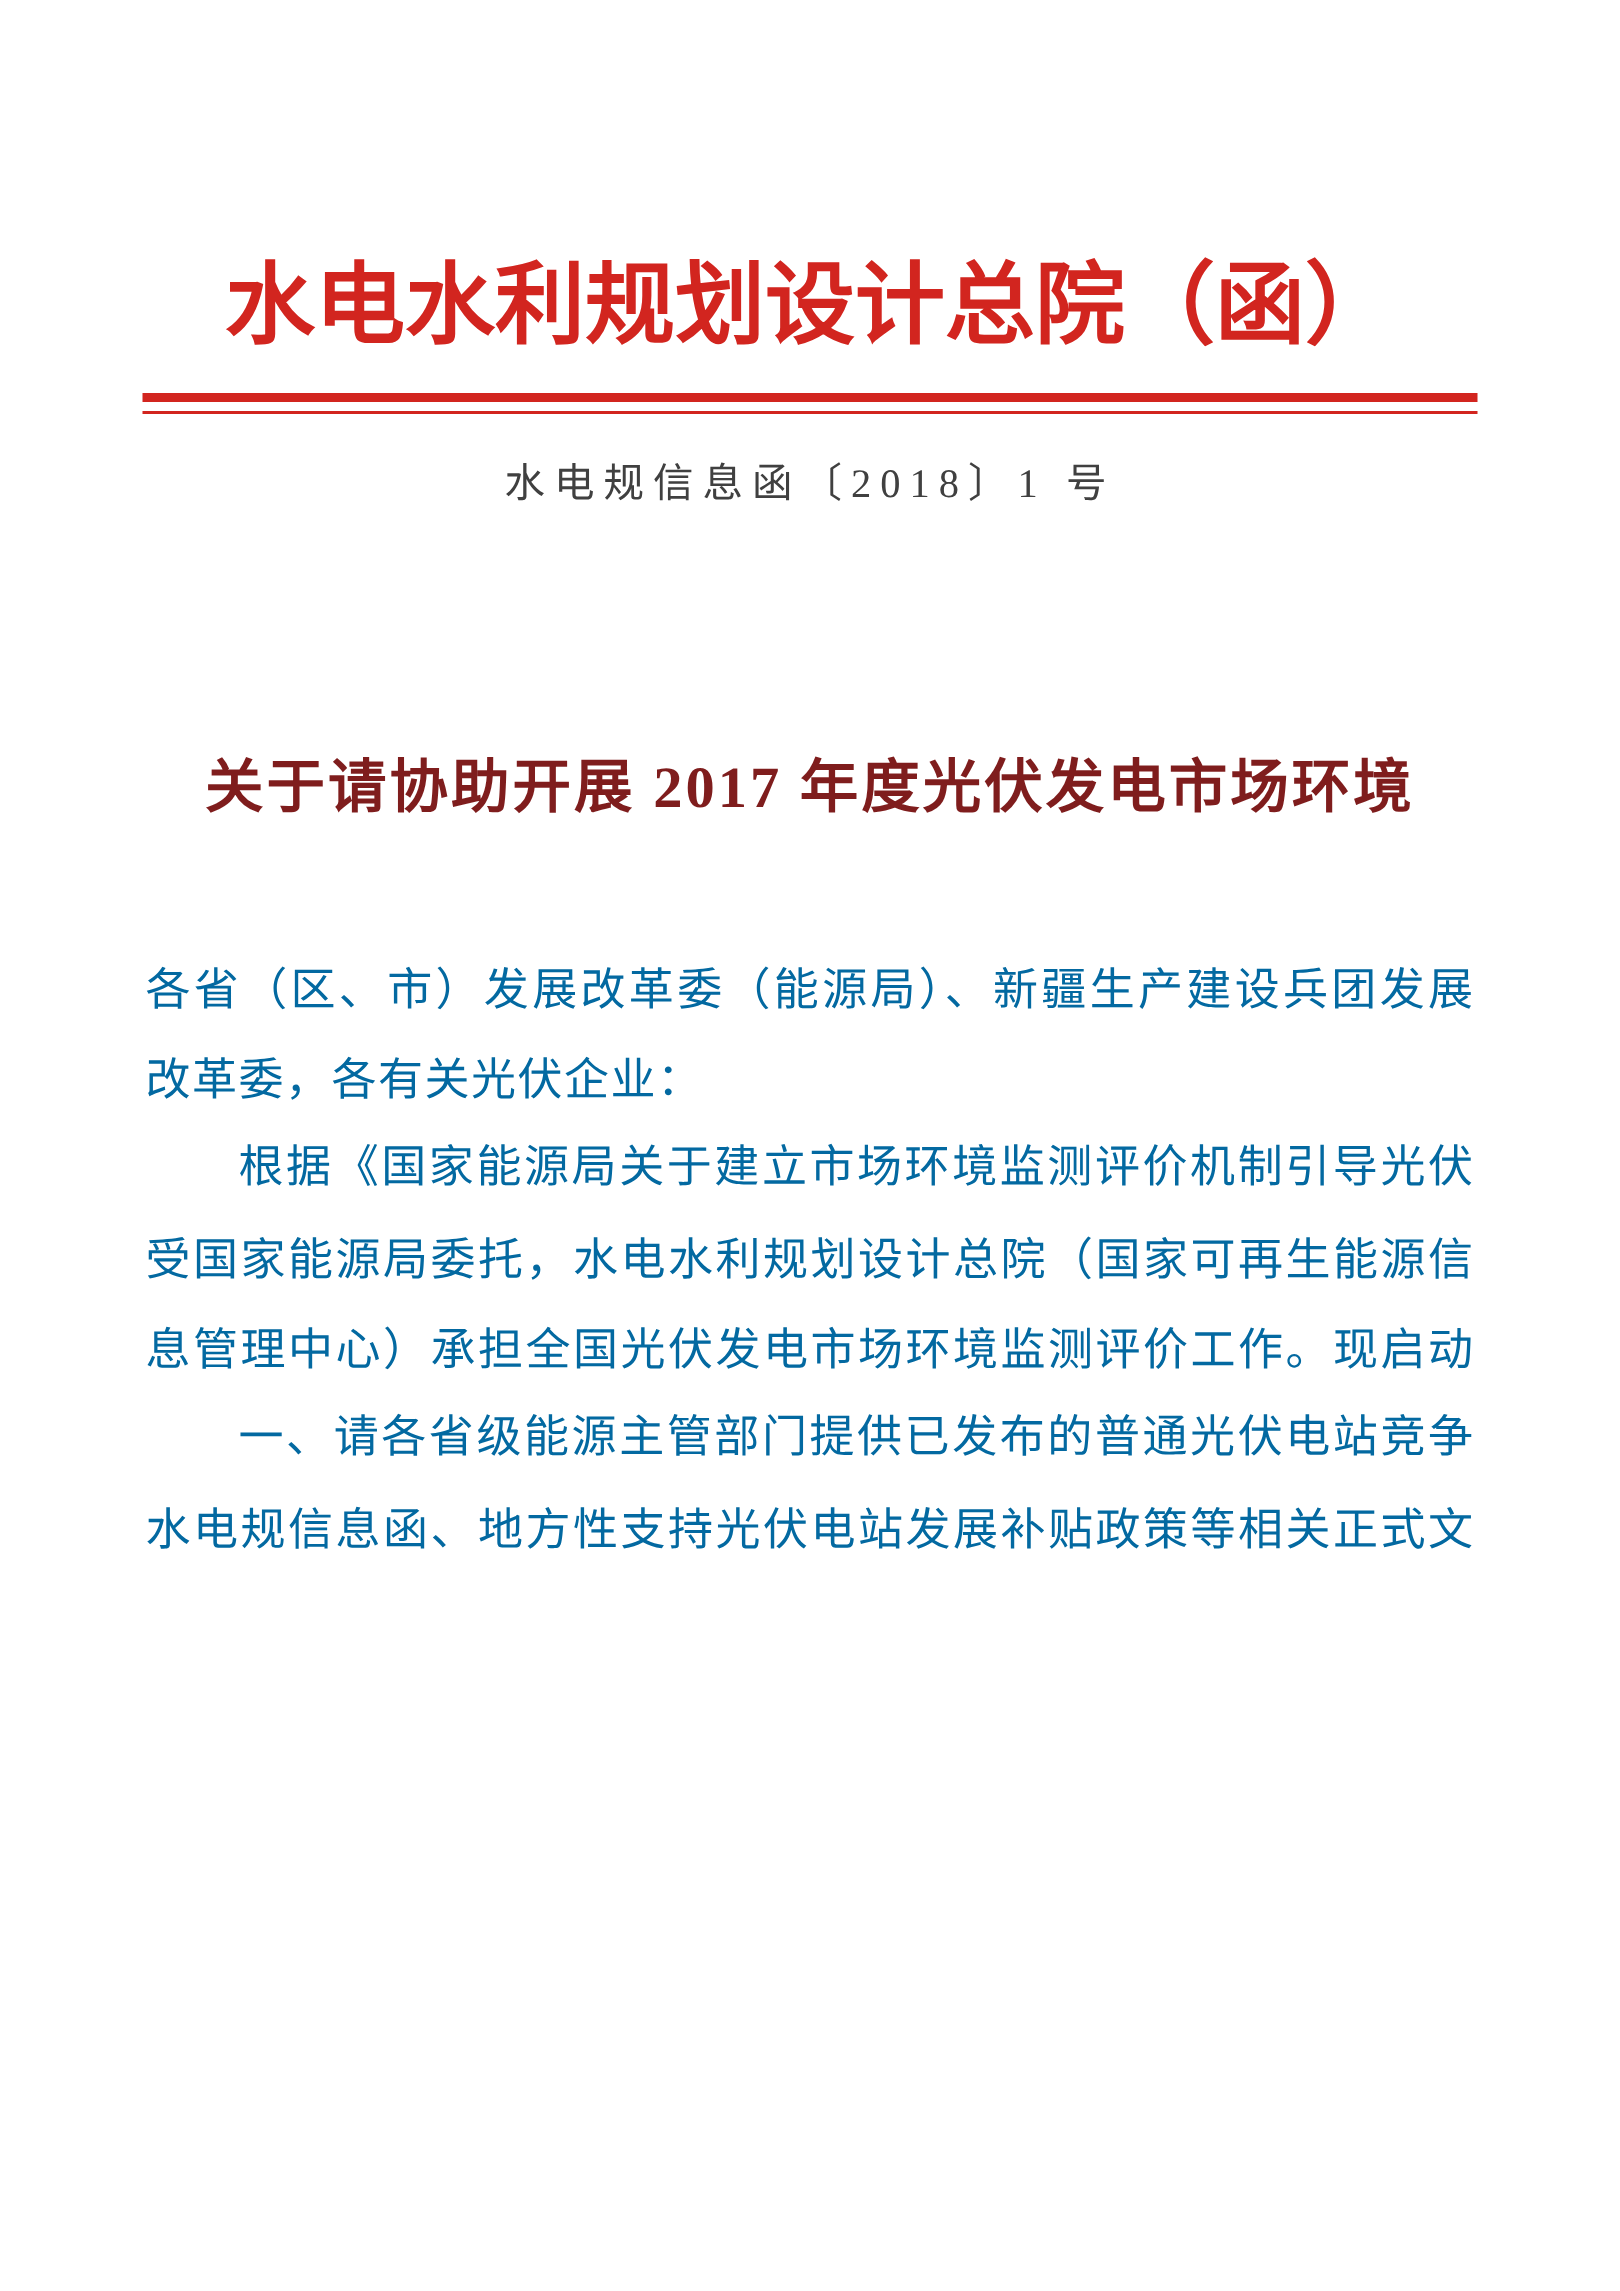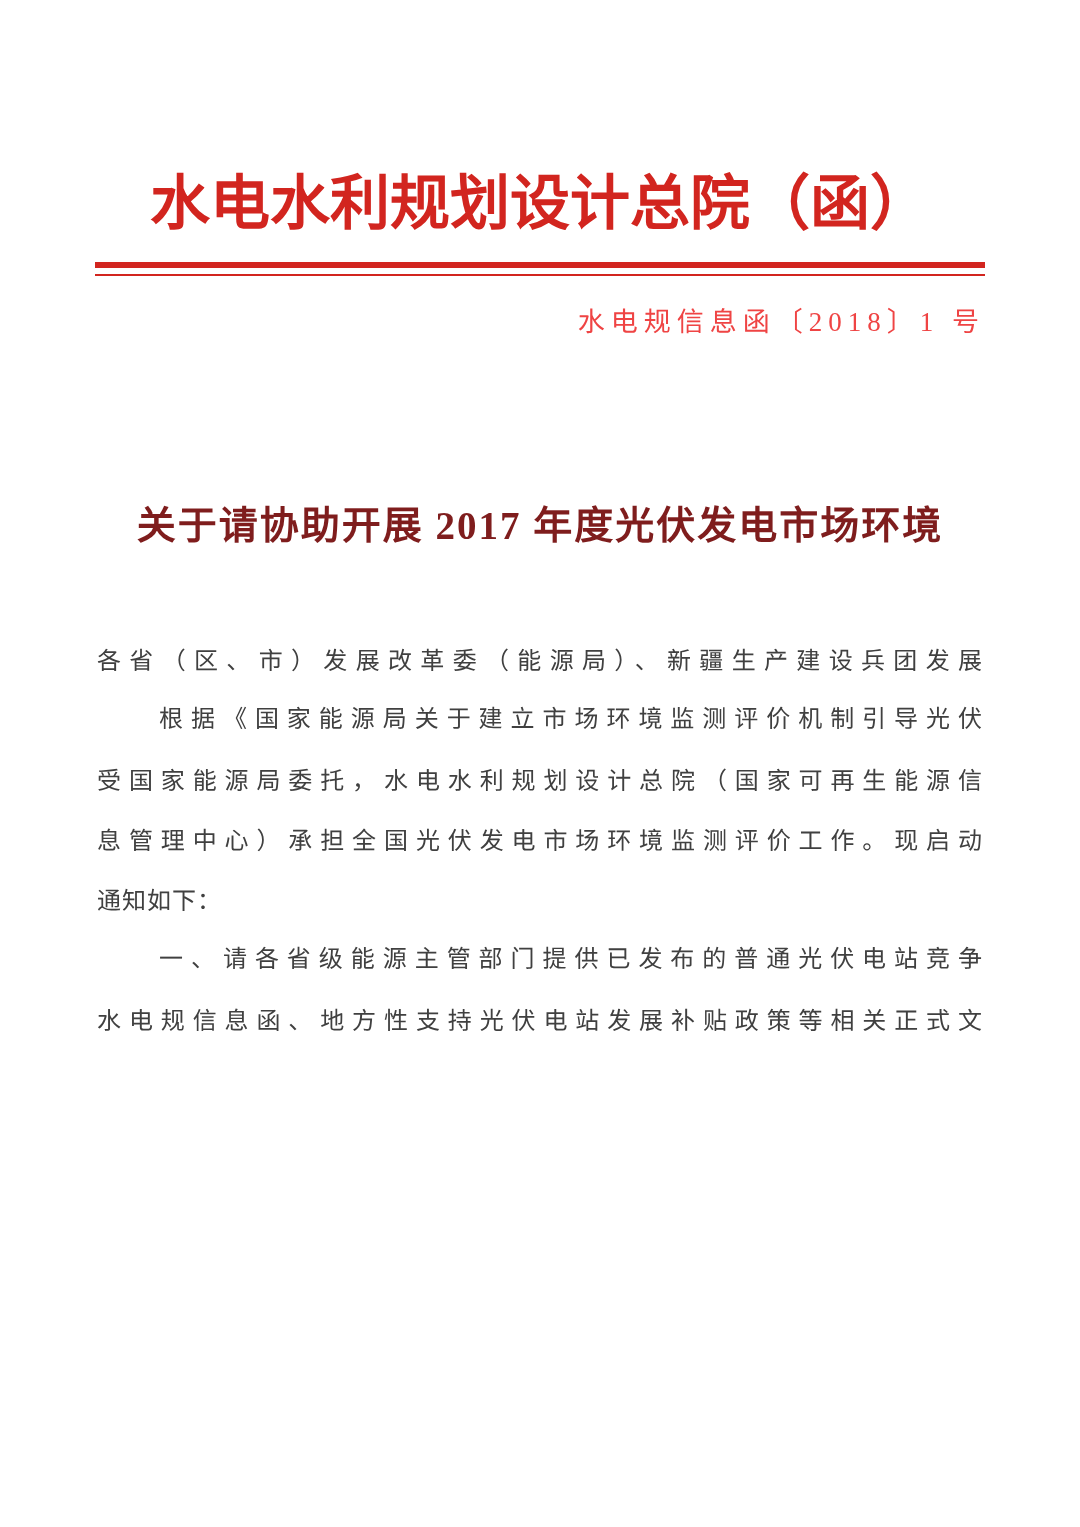--- a/index.html
+++ b/index.html
@@ -39,45 +39,45 @@
   }
   .rule-thin {
     height: 2px;
     margin-top: 6px;
     background: var(--accent);
   }
 
   .doc-number {
     width: 890px;
     margin: 24px auto 0 auto;
-    text-align: right;
+    text-align: center;
     font-size: 27px;
     letter-spacing: 6px;
-    color: #ef4444;
+    color: #404040;
     white-space: nowrap;
   }
 
   
   .doc-title {
     margin-top: 152px;
     text-align: center;
     font-weight: 700;
     font-size: 39px;
     line-height: 70px;
     letter-spacing: 2px;
     color: #7f1d1d;
   }
   .doc-title .t-line { display: block; }
 
   
   .doc-body {
     width: 886px;
     margin: 70px auto 0 auto;
-    font-size: 24px;
-    color: #404040;
+    font-size: 30px;
+    color: #0369a1;
   }
   .b-line {
     height: 60px;
     line-height: 60px;
     letter-spacing: 1px;
     white-space: nowrap;
   }
   .b-line.justify {
     white-space: normal;
     text-align: justify;
@@ -99,21 +99,21 @@
   </div>
 
   <div class="doc-number">水电规信息函〔2018〕1 号</div>
 
   <h2 class="doc-title">
     <span class="t-line">关于请协助开展 2017 年度光伏发电市场环境</span>
   </h2>
 
   <div class="doc-body">
     <div class="b-line justify">各省（区、市）发展改革委（能源局）、新疆生产建设兵团发展</div>
+    <div class="b-line">改革委，各有关光伏企业：</div>
     <div class="b-line justify indent">根据《国家能源局关于建立市场环境监测评价机制引导光伏</div>
     <div class="b-line justify">受国家能源局委托，水电水利规划设计总院（国家可再生能源信</div>
     <div class="b-line justify">息管理中心）承担全国光伏发电市场环境监测评价工作。现启动</div>
-    <div class="b-line">通知如下：</div>
     <div class="b-line justify indent">一、请各省级能源主管部门提供已发布的普通光伏电站竞争</div>
     <div class="b-line justify">水电规信息函、地方性支持光伏电站发展补贴政策等相关正式文</div>
   </div>
 
 </div>
 
 </body></html>

